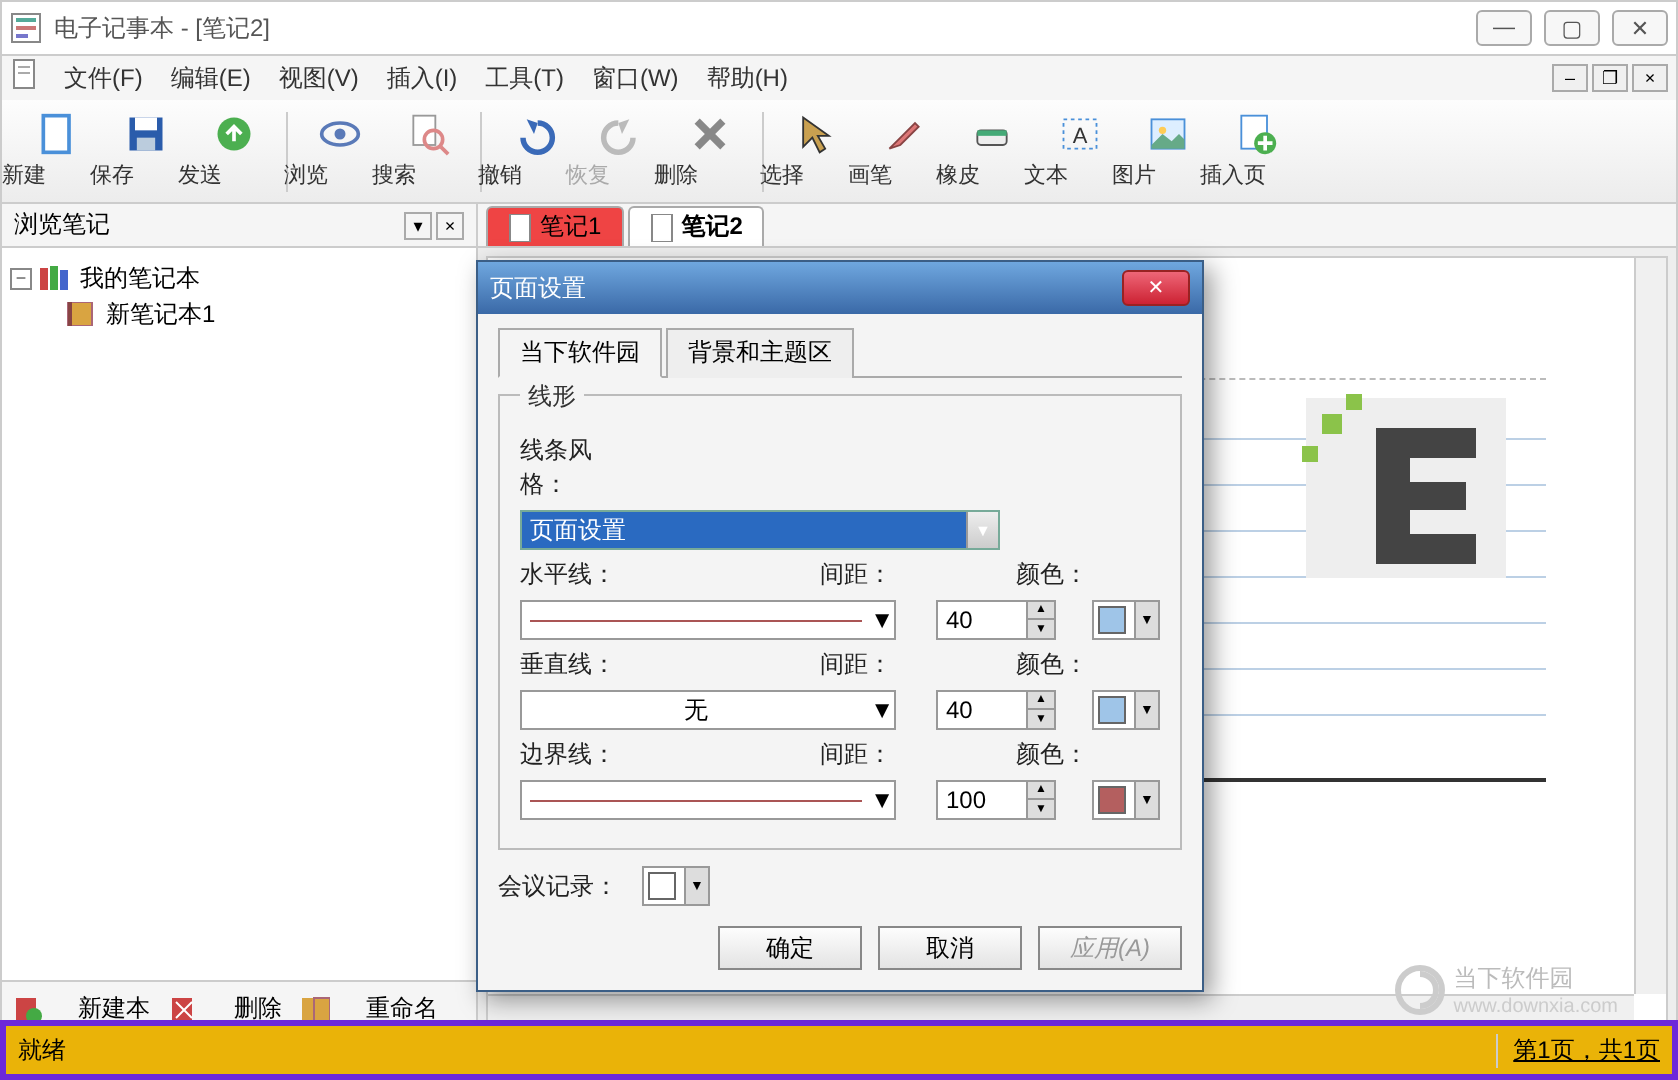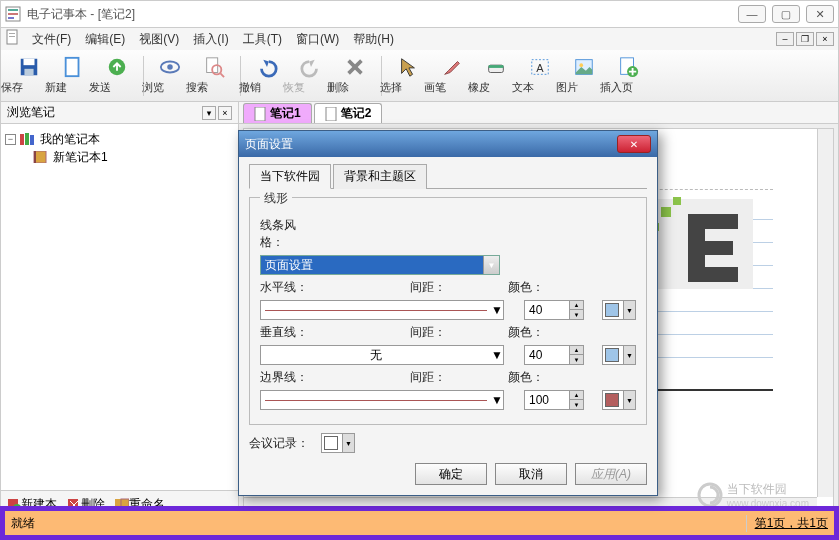--- a/index.html
+++ b/index.html
@@ -31,43 +31,43 @@
 .sidebar { width: 238px; border-right:1px solid #ccc; display:flex; flex-direction:column; }
 .sidebar-title { height:22px; border-bottom:1px solid #ccc; display:flex; align-items:center; padding:0 6px; background:#f5f5f5; }
 .sidebar-title span { flex:1; }
 .side-arrow { width:14px; height:14px; border:1px solid #aaa; display:flex; align-items:center; justify-content:center; cursor:pointer; font-size:9px; margin-left:2px; }
 .tree { flex:1; padding:6px 4px; background:#fff; overflow:auto; }
 .tree-row { display:flex; align-items:center; height:18px; cursor:pointer; }
 .tree-toggle { width:11px; height:11px; border:1px solid #888; display:flex; align-items:center; justify-content:center; font-size:9px; margin-right:4px; color:#555; }
 .tree-icon { width:16px; height:12px; margin-right:4px; }
 .tree-child { padding-left:28px; }
 .sidebar-bottom { height:28px; border-top:1px solid #ccc; display:flex; align-items:center; gap:10px; padding:0 6px; background:#f5f5f5; }
-.sb-btn { display:flex; align-items:center; gap:0; cursor:pointer; }
+.sb-btn { display:flex; align-items:center; gap:18px; cursor:pointer; }
 .sb-ico { width:14px; height:14px; }
 
 .content { flex:1; display:flex; flex-direction:column; background:#eee; position:relative; }
 .doc-tabs { height:22px; background:#f5f5f5; border-bottom:1px solid #ccc; display:flex; align-items:flex-end; padding-left:4px; }
-.doc-tab { height:20px; padding:0 10px; border:1px solid #aaa; border-bottom:none; background:#f0abfc; display:flex; align-items:center; gap:4px; margin-right:2px; cursor:pointer; border-radius:3px 3px 0 0;font-weight:bold; }
+.doc-tab { height:20px; padding:0 10px; border:1px solid #aaa; border-bottom:none; background:#ef4444; display:flex; align-items:center; gap:4px; margin-right:2px; cursor:pointer; border-radius:3px 3px 0 0; }
 .doc-tab.active { background:#fff; font-weight:bold; }
 .doc-tab .tab-ico { width:12px; height:14px; }
 .canvas { flex:1; background:#fff; margin:4px; border:1px solid #ccc; position:relative; overflow:hidden; }
 .rule-line { position:absolute; left:60px; right:60px; border-top:1px solid #bcd0e5; }
 .page-divider { position:absolute; left:60px; right:60px; border-top:2px solid #333; }
 .logo-e { position:absolute; right:70px; top:60px; width:120px; height:110px; }
 .scrollbar-v { position:absolute; top:0; right:0; width:16px; bottom:16px; background:#f0f0f0; border-left:1px solid #ccc; }
 .scrollbar-h { position:absolute; left:0; right:16px; bottom:0; height:16px; background:#f0f0f0; border-top:1px solid #ccc; }
 .watermark { position:absolute; right:24px; bottom:4px; color:#ccc; font-size:14px; display:flex; align-items:center; gap:4px; }
 
 
-.statusbar { position:absolute; left:0; right:0; bottom:0; height:22px; border:5px solid #6d28d9; background:#fdba74; display:flex; align-items:center; padding:12px 6px; }
+.statusbar { position:absolute; left:0; right:0; bottom:0; height:22px; border:3px solid #6d28d9; background:#eab308; display:flex; align-items:center; padding:12px 6px; }
 .statusbar .sleft { flex:1; }
 .statusbar .sright { border-left:1px solid #ccc; padding-left:8px;text-decoration:underline; }
 
 
-.dialog { position:absolute; left:238px; top:130px; width:420px; background:#0369a1; border:1px solid #3b5e86; box-shadow: 4px 4px 12px rgba(0,0,0,0.4); }
+.dialog { position:absolute; left:238px; top:130px; width:364px; background:#0369a1; border:1px solid #3b5e86; box-shadow: 4px 4px 12px rgba(0,0,0,0.4); }
 .dlg-title { height:26px; background: linear-gradient(#6fa7df,#3a69a7); display:flex; align-items:center; color:#fff; padding:0 6px; }
 .dlg-title .t { flex:1; }
 .dlg-close { width:34px; height:18px; background:linear-gradient(#e67,#c23); border:1px solid #922; border-radius:3px; color:#fff; display:flex; align-items:center; justify-content:center; cursor:pointer; font-size:10px; }
 .dlg-body { padding: 6px 10px 10px 10px; background:#f4f4f4; }
 .dlg-tabs { display:flex; border-bottom:1px solid #aaa; margin-bottom:8px; }
 .dlg-tab { padding:3px 10px; border:1px solid #aaa; border-bottom:none; background:#eee; cursor:pointer; margin-right:2px; position:relative; top:1px; }
 .dlg-tab.active { background:#f4f4f4; border-bottom:1px solid #f4f4f4; }
 .fieldset { border:1px solid #bbb; padding:8px 10px 10px 10px; margin-bottom:8px; }
 .fieldset .legend { position:relative; top:-16px; background:#f4f4f4; display:inline-block; padding:0 4px; color:#333; }
 .fieldset .body { margin-top:-10px; }
@@ -132,34 +132,34 @@
     <div class="mdi-btn">–</div>
     <div class="mdi-btn">❐</div>
     <div class="mdi-btn">×</div>
   </div>
 </div>
 
 <div class="toolbar">
   <div class="tool-btn">
       <span class="ico">
         <svg viewBox="0 0 24 24">
+          <rect x="4" y="2" width="14" height="20" fill="#fff" stroke="#4a90d9" stroke-width="2"></rect>
+        </svg>
+      </span>
+      <span class="lbl">新建</span>
+    </div>
+  <div class="tool-btn">
+      <span class="ico">
+        <svg viewBox="0 0 24 24">
           <rect x="3" y="3" width="18" height="18" fill="#2a5cab"></rect>
           <rect x="6" y="3" width="12" height="7" fill="#fff"></rect>
           <rect x="7" y="14" width="10" height="7" fill="#bcd"></rect>
         </svg>
       </span>
       <span class="lbl">保存</span>
-    </div>
-  <div class="tool-btn">
-      <span class="ico">
-        <svg viewBox="0 0 24 24">
-          <rect x="4" y="2" width="14" height="20" fill="#fff" stroke="#4a90d9" stroke-width="2"></rect>
-        </svg>
-      </span>
-      <span class="lbl">新建</span>
     </div>
   <div class="tool-btn">
       <span class="ico">
         <svg viewBox="0 0 24 24">
           <circle cx="12" cy="12" r="9" fill="#4caf50"></circle>
           <path d="M8 12 L12 8 L16 12 M12 8 L12 16" stroke="#fff" stroke-width="2" fill="none"></path>
         </svg>
       </span>
       <span class="lbl">发送</span>
     </div>

